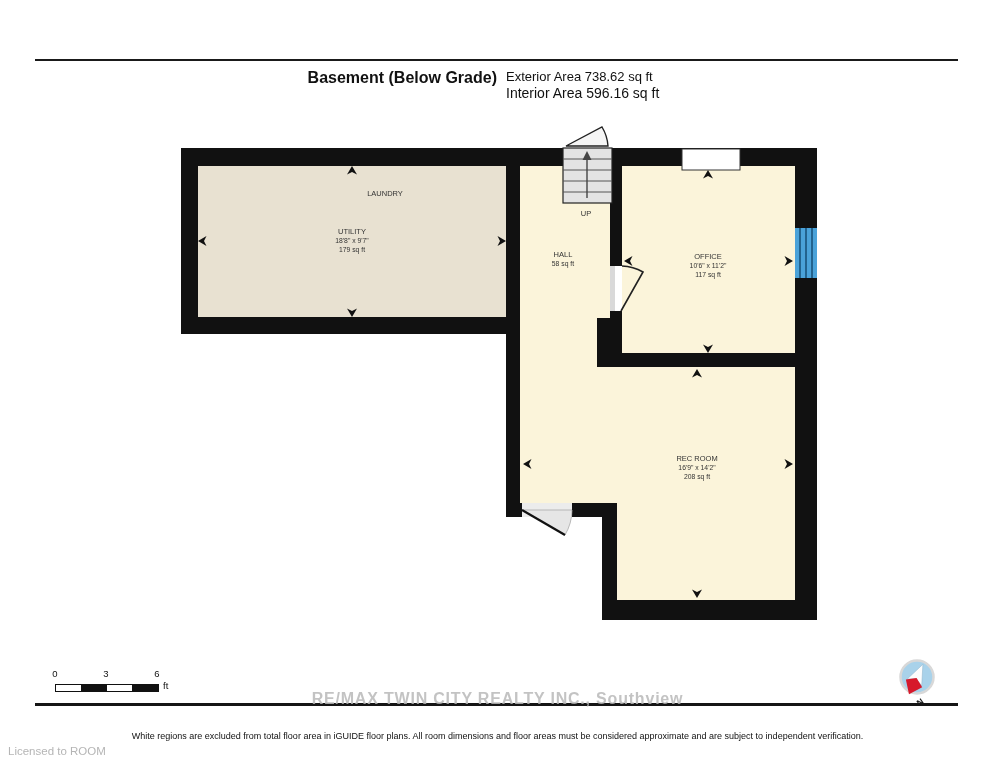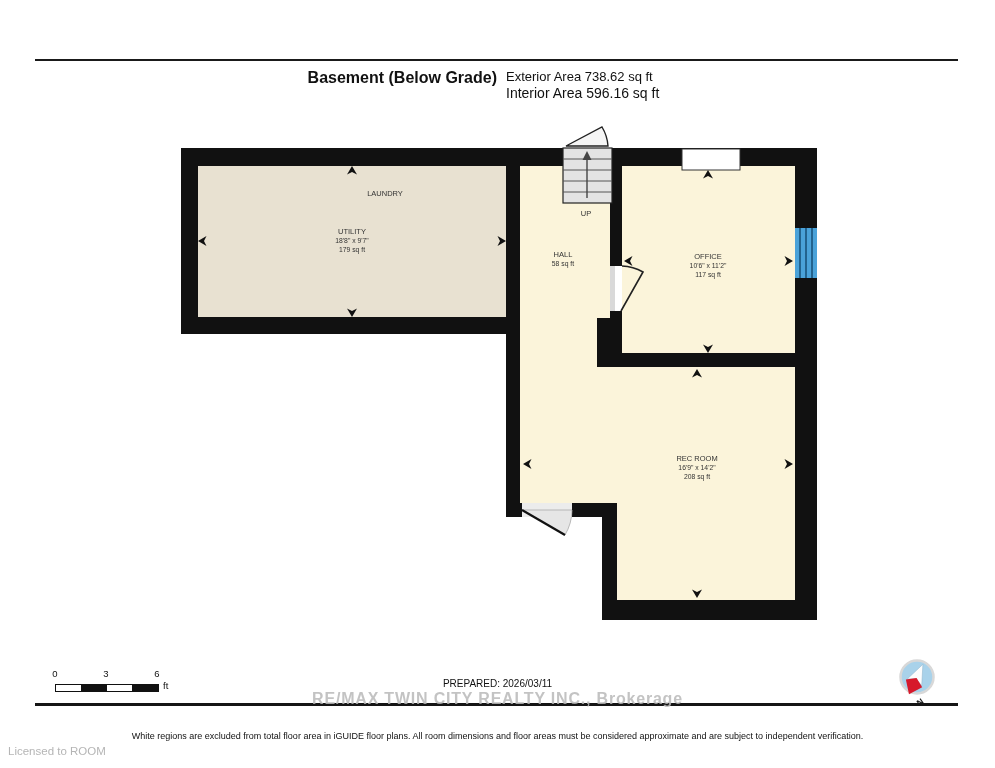--- a/index.html
+++ b/index.html
@@ -143,23 +143,22 @@
     <span class="tick tick2">6</span>
   </div>
   <div class="abs scale-bar">
     <div class="seg seg-w" style="width:25px"></div>
     <div class="seg seg-b" style="width:26px"></div>
     <div class="seg seg-w" style="width:25px"></div>
     <div class="seg seg-b" style="width:26px"></div>
   </div>
   <div class="abs scale-unit">ft</div>
 
-  <div class="abs prepared">PREPARED: 2026/03/11</div>
   <div class="abs rule-thick"></div>
-  <div class="abs watermark">RE/MAX TWIN CITY REALTY INC., Brokerage</div>
+  <div class="abs watermark">RE/MAX TWIN CITY REALTY INC., Southview</div>
   <div class="abs disclaimer">White regions are excluded from total floor area in iGUIDE floor plans. All room dimensions and floor areas must be considered approximate and are subject to independent verification.</div>
   <div class="abs license">Licensed to ROOM</div>
 
   <svg class="abs compass-svg" width="62" height="62" viewBox="888 648 62 62" xmlns="http://www.w3.org/2000/svg">
     <circle cx="917" cy="675" r="16.5" fill="#A9D2EA" stroke="#D8D8D8" stroke-width="2.5"></circle>
     <g transform="rotate(25 917 675)">
       <polygon points="917,661 909,681 917,677 925,681" fill="#FDFDFD" stroke="#8FB6CC" stroke-width="0.5"></polygon>
       <polygon points="908,682 917,676 926,682 917,694" fill="#D6192B"></polygon>
     </g>
     <text x="920" y="703" font-size="8.5" font-weight="bold" fill="#1a1a1a" text-anchor="middle" transform="rotate(-35 920 700)">N</text>

